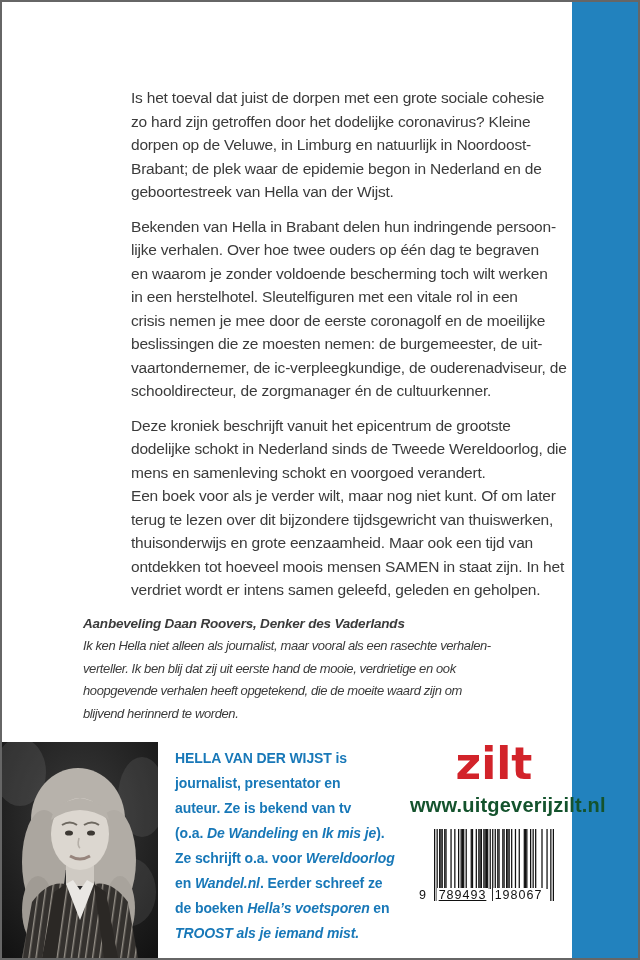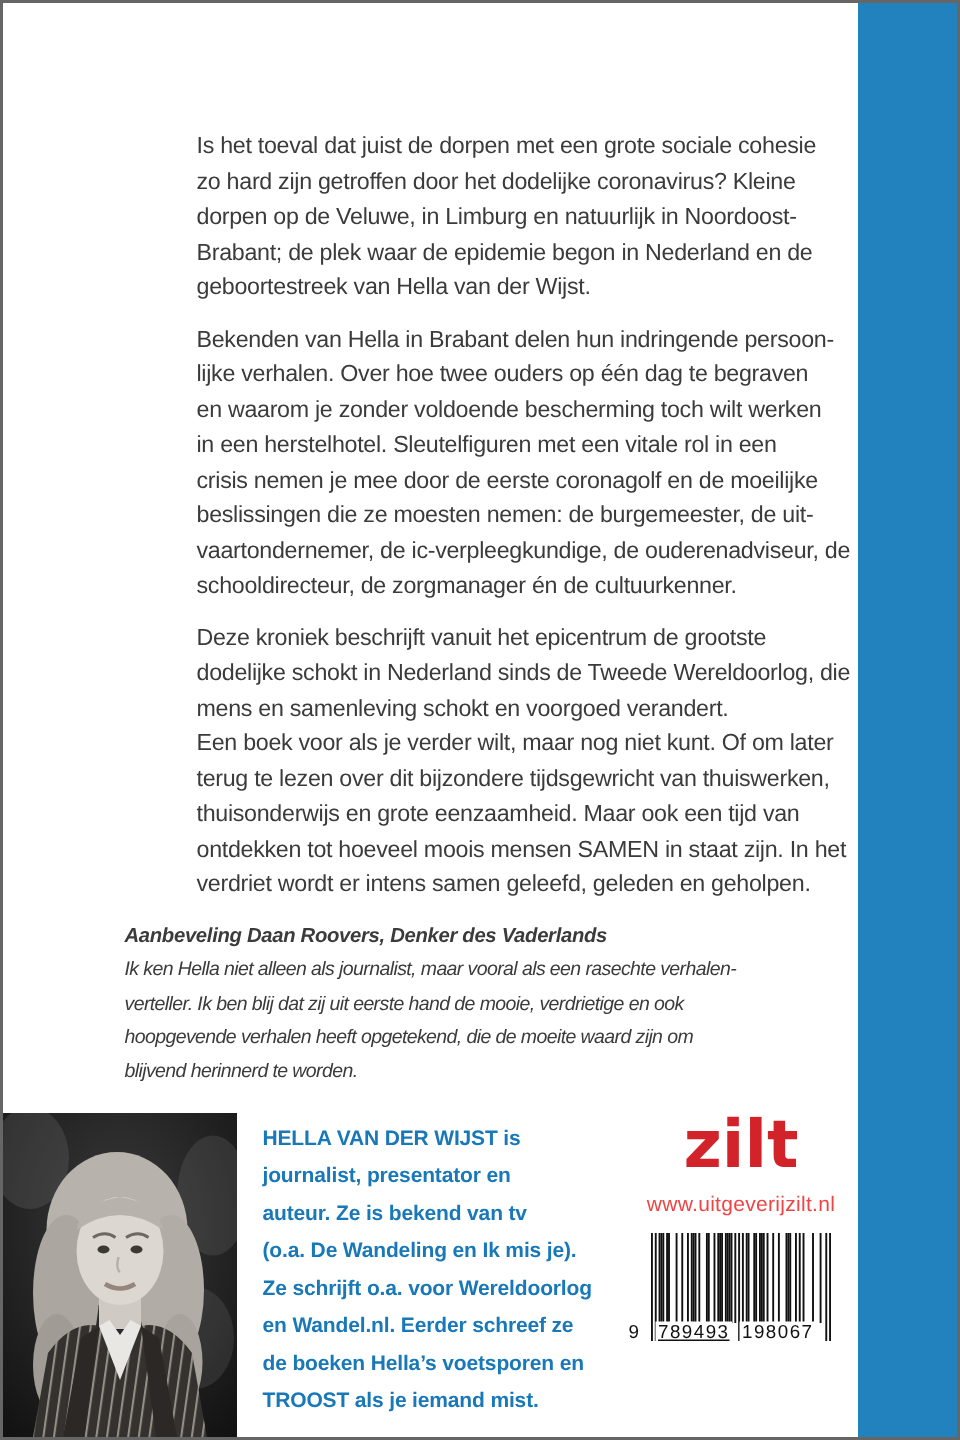--- a/index.html
+++ b/index.html
@@ -17,24 +17,24 @@
   .para{margin:0 0 11px 0;}
   .tline{font-size:15.5px; line-height:23.5px; letter-spacing:-0.2px; white-space:nowrap; color:var(--ink);margin-left:48px;}
   
   .recommend{position:absolute; left:81px; top:610px; width:492px; font-style:italic;}
   .rec-heading{font-size:13.5px; line-height:23px; font-weight:bold; letter-spacing:-0.2px; white-space:nowrap;}
   .rec-line{font-size:13px; line-height:22.5px; letter-spacing:-0.4px; white-space:nowrap;}
   
   .photo{position:absolute; left:0; top:740px; width:156px; height:216px;}
   .bio{position:absolute; left:173px; top:744px; width:250px;}
   .bio-line{font-size:14px; line-height:25px; font-weight:bold; color:var(--textblue); white-space:nowrap; letter-spacing:-0.1px;}
-  .bio-line .it{margin-top:12px;}
+  .bio-line .it{font-style:italic;margin-top:12px;}
   .publisher{position:absolute; left:408px; top:738px; width:168px; text-align:center;}
   .logo{font-family:"DejaVu Sans", sans-serif; font-weight:700; font-size:44px; line-height:48px; color:var(--red); letter-spacing:0px;}
-  .website{margin-top:6px; font-size:14px; font-weight:normal; color:#ef4444; letter-spacing:0.2px;}
+  .website{margin-top:6px; font-size:20px; font-weight:bold; color:#14532d; letter-spacing:0.2px;}
   .barcode{position:relative; width:124px; height:86px; margin:12px auto 0 auto; background:#fff;}
   .bc-digits{position:absolute; top:58px; left:0; width:116px; height:16px; font-size:12.5px; letter-spacing:1px; color:#111;}
   .bc-digits span{position:absolute; top:1px; background:#fff;}
   .bc-d0{left:-13px;}
   .bc-g1{left:5px; width:51px; text-decoration:underline;}
   .bc-g2{left:61px; width:51px; text-align:center;}
 </style>
 </head>
 <body>
 

